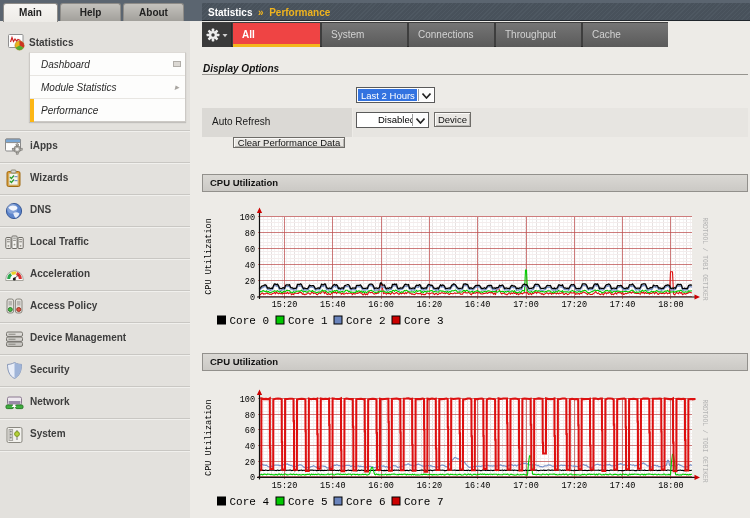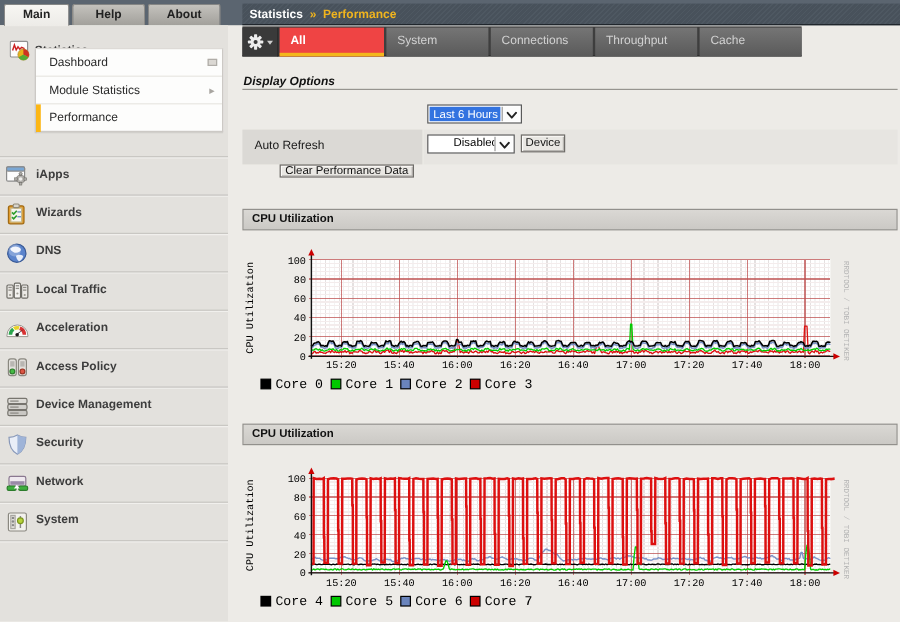--- a/index.html
+++ b/index.html
@@ -14,21 +14,21 @@
 
 #navrow { left:202px; top:22px; width:466px; height:25px; background:#3e3e3e; border-bottom:1px solid #2c2c2c; }
 .ntab { position:absolute; top:1px; height:24px; font-size:10px; color:#d2d2d2; line-height:23px; padding-left:9px; background:linear-gradient(#757575,#5a5a5a); }
 #ntaball { background:#ef4444; color:#fff; font-weight:bold; }
 #yellowbar { position:absolute; left:31px; top:22px; width:87px; height:3px; background:#f3b71d; }
 
 #sidebar { left:0; top:21px; width:190px; height:497px; background:#e3e1dd; }
 .mi { position:absolute; left:0; width:190px; height:32px; border-top:1px solid #c9c7c3; box-shadow:inset 0 1px 0 #f1f0ed; }
 .mt { position:absolute; left:30px; font-size:10px; font-weight:bold; color:#3d3d3d; }
 
-#sub { left:29px; top:40px; width:157px; height:70px; background:#fdfdfc; border:1px solid #ccc9c5; border-top:1px solid #dddad6; box-shadow:0 1px 1px rgba(0,0,0,0.15); }
+#sub { left:29px; top:52px; width:157px; height:70px; background:#fdfdfc; border:1px solid #ccc9c5; border-top:1px solid #dddad6; box-shadow:0 1px 1px rgba(0,0,0,0.15);font-style:italic; }
 .si { position:absolute; left:0; width:155px; height:23px; font-size:10px; color:#2a2a2a; line-height:23px; padding-left:11px; border-bottom:1px solid #e8e6e2; }
 
 .sechdr { font-size:10px; font-weight:bold; color:#111; }
 .row { position:absolute; left:202px; width:546px; }
 .lbl { position:absolute; left:0; width:150px; height:100%; background:#dbd9d5; font-size:10px; color:#1a1a1a; }
 .val { position:absolute; left:151px; width:395px; height:100%; background:#e7e5e1; }
 .sel { position:absolute; background:#fff; border:1px solid #5a5a5a; font-size:9.5px; white-space:nowrap; }
 .selarrow { position:absolute; right:1px; top:1px; bottom:1px; width:15px; background:#fcfcfc; border-left:1px solid #9a9a9a; text-align:center; color:#222; font-size:8px; line-height:14px; }
 .btn { position:absolute; background:#e9e7e3; border:1px solid #6e6c68; box-shadow:inset 1px 1px 0 #fbfaf8, inset -1px -1px 0 #b8b6b2; font-size:9.5px; color:#111; text-align:center; white-space:nowrap; }
 
@@ -193,21 +193,21 @@
     <div class="mi" style="top:450px"></div>
 <div class="abs sechdr" style="left:203px;top:63px;font-style:italic;">Display Options</div>
 <div class="abs" style="left:202px;top:74px;width:546px;height:1px;background:#96948f;"></div>
 <div class="abs row" style="top:108px;height:29px;">
   <div class="lbl">
         <span style="position:absolute;left:10px;top:8px;">Auto Refresh</span>
       </div>
   <div class="val"></div>
 </div>
 <div class="abs sel" style="left:356px;top:87px;width:79px;height:16px;">
-  <div style="position:absolute;left:1px;top:1px;bottom:1px;right:17px;background:#3373e0;color:#fff;line-height:13px;padding-left:3px;white-space:nowrap;">Last 6 Hours</div>
+  <div style="position:absolute;left:1px;top:1px;bottom:1px;right:17px;background:#3373e0;color:#fff;line-height:13px;padding-left:3px;white-space:nowrap;">Last 2 Hours</div>
   <div class="selarrow"><svg width="9" height="6" viewBox="0 0 9 6" style="margin-top:4px">
           <path d="M0.5 0.5 L4.5 5 L8.5 0.5" fill="none" stroke="#222" stroke-width="1.6"></path>
         </svg></div>
 </div>
 <div class="abs sel" style="left:356px;top:112px;width:73px;height:16px;line-height:14px;">
   <span style="padding-left:21px;">Disabled</span>
   <div class="selarrow"><svg width="9" height="6" viewBox="0 0 9 6" style="margin-top:4px">
           <path d="M0.5 0.5 L4.5 5 L8.5 0.5" fill="none" stroke="#222" stroke-width="1.6"></path>
         </svg></div>
 </div>

